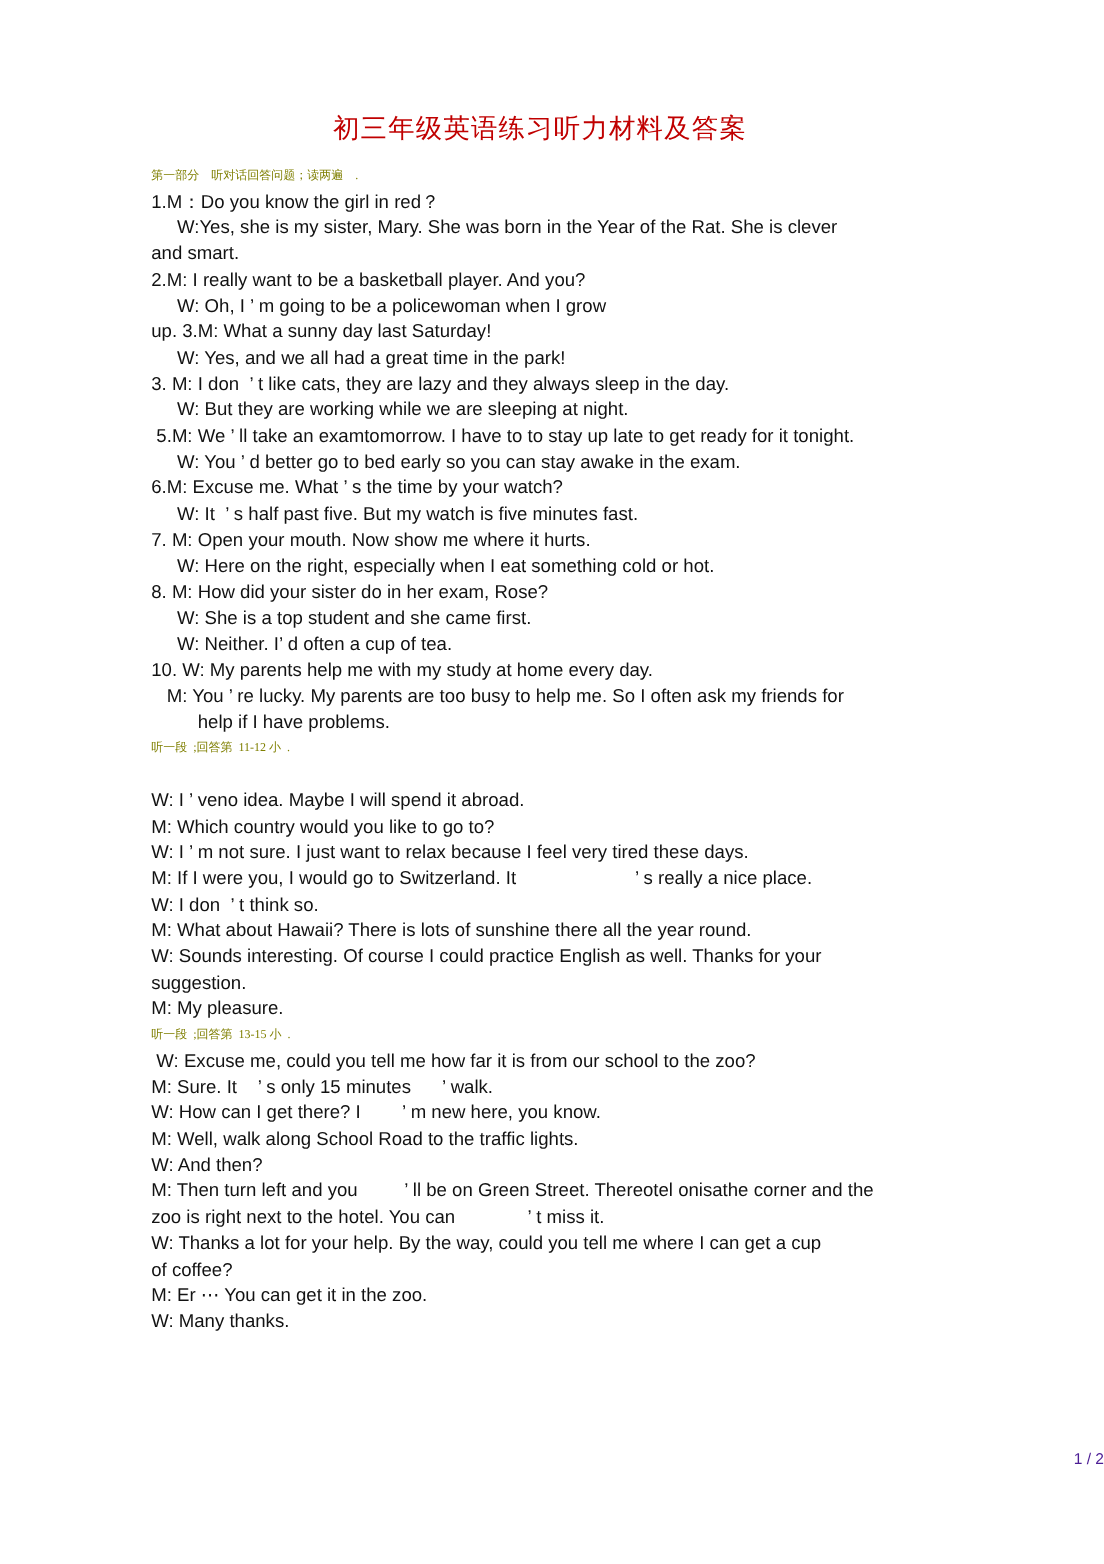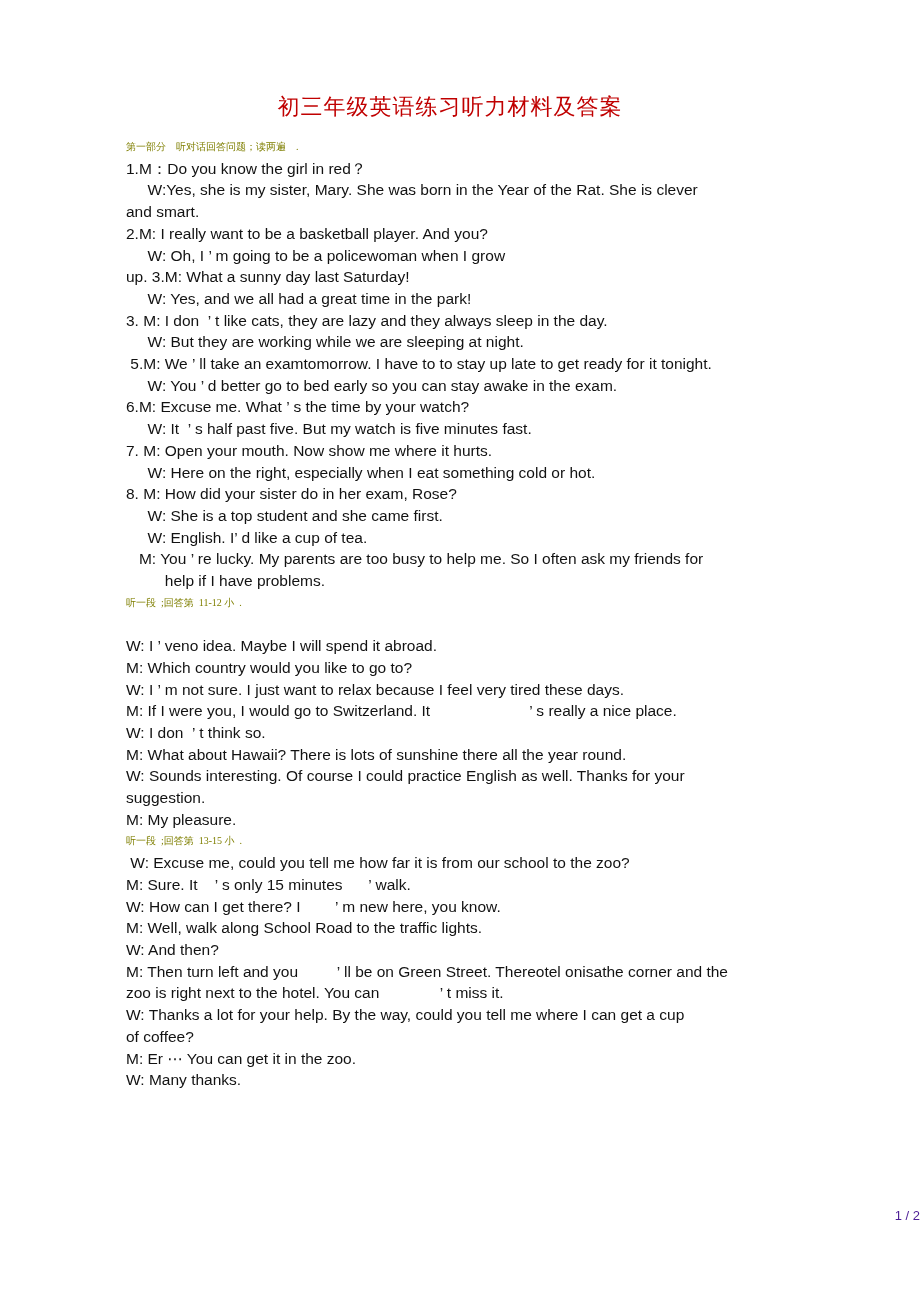--- a/index.html
+++ b/index.html
@@ -69,21 +69,22 @@
       <div class="line">3. M: I don  ’ t like cats, they are lazy and they always sleep in the day.</div>
       <div class="line">     W: But they are working while we are sleeping at night.</div>
       <div class="line"> 5.M: We ’ ll take an examtomorrow. I have to to stay up late to get ready for it tonight.</div>
       <div class="line">     W: You ’ d better go to bed early so you can stay awake in the exam.</div>
       <div class="line">6.M: Excuse me. What ’ s the time by your watch?</div>
       <div class="line">     W: It  ’ s half past five. But my watch is five minutes fast.</div>
       <div class="line">7. M: Open your mouth. Now show me where it hurts.</div>
       <div class="line">     W: Here on the right, especially when I eat something cold or hot.</div>
       <div class="line">8. M: How did your sister do in her exam, Rose?</div>
       <div class="line">     W: She is a top student and she came first.</div>
-      <div class="line">     W: English. I’ d like a cup of tea.</div>
+      <div class="line">     W: Neither. I’ d often a cup of tea.</div>
+      <div class="line">10. W: My parents help me with my study at home every day.</div>
       <div class="line">   M: You ’ re lucky. My parents are too busy to help me. So I often ask my friends for</div>
       <div class="line">         help if I have problems.</div>
       <div class="line sec">听一段  ;回答第  11-12 小  .</div>
       <div class="line"></div>
       <div class="line">W: I ’ veno idea. Maybe I will spend it abroad.</div>
       <div class="line">M: Which country would you like to go to?</div>
       <div class="line">W: I ’ m not sure. I just want to relax because I feel very tired these days.</div>
       <div class="line">M: If I were you, I would go to Switzerland. It                       ’ s really a nice place.</div>
       <div class="line">W: I don  ’ t think so.</div>
       <div class="line">M: What about Hawaii? There is lots of sunshine there all the year round.</div>

